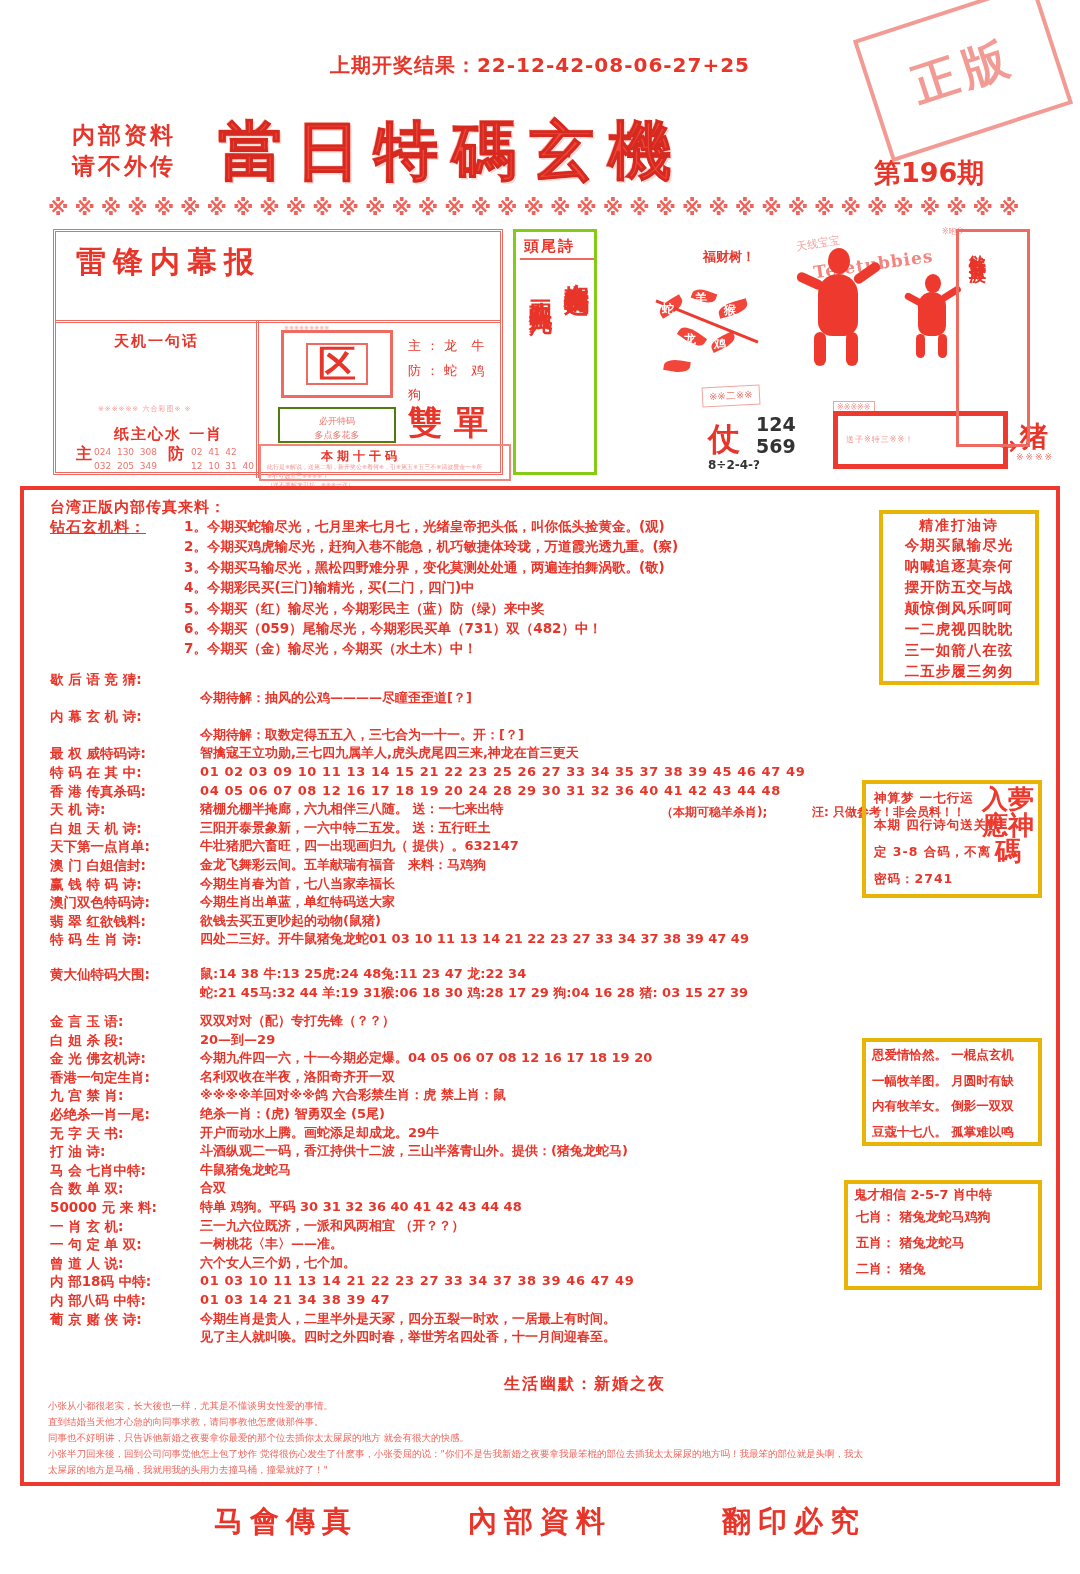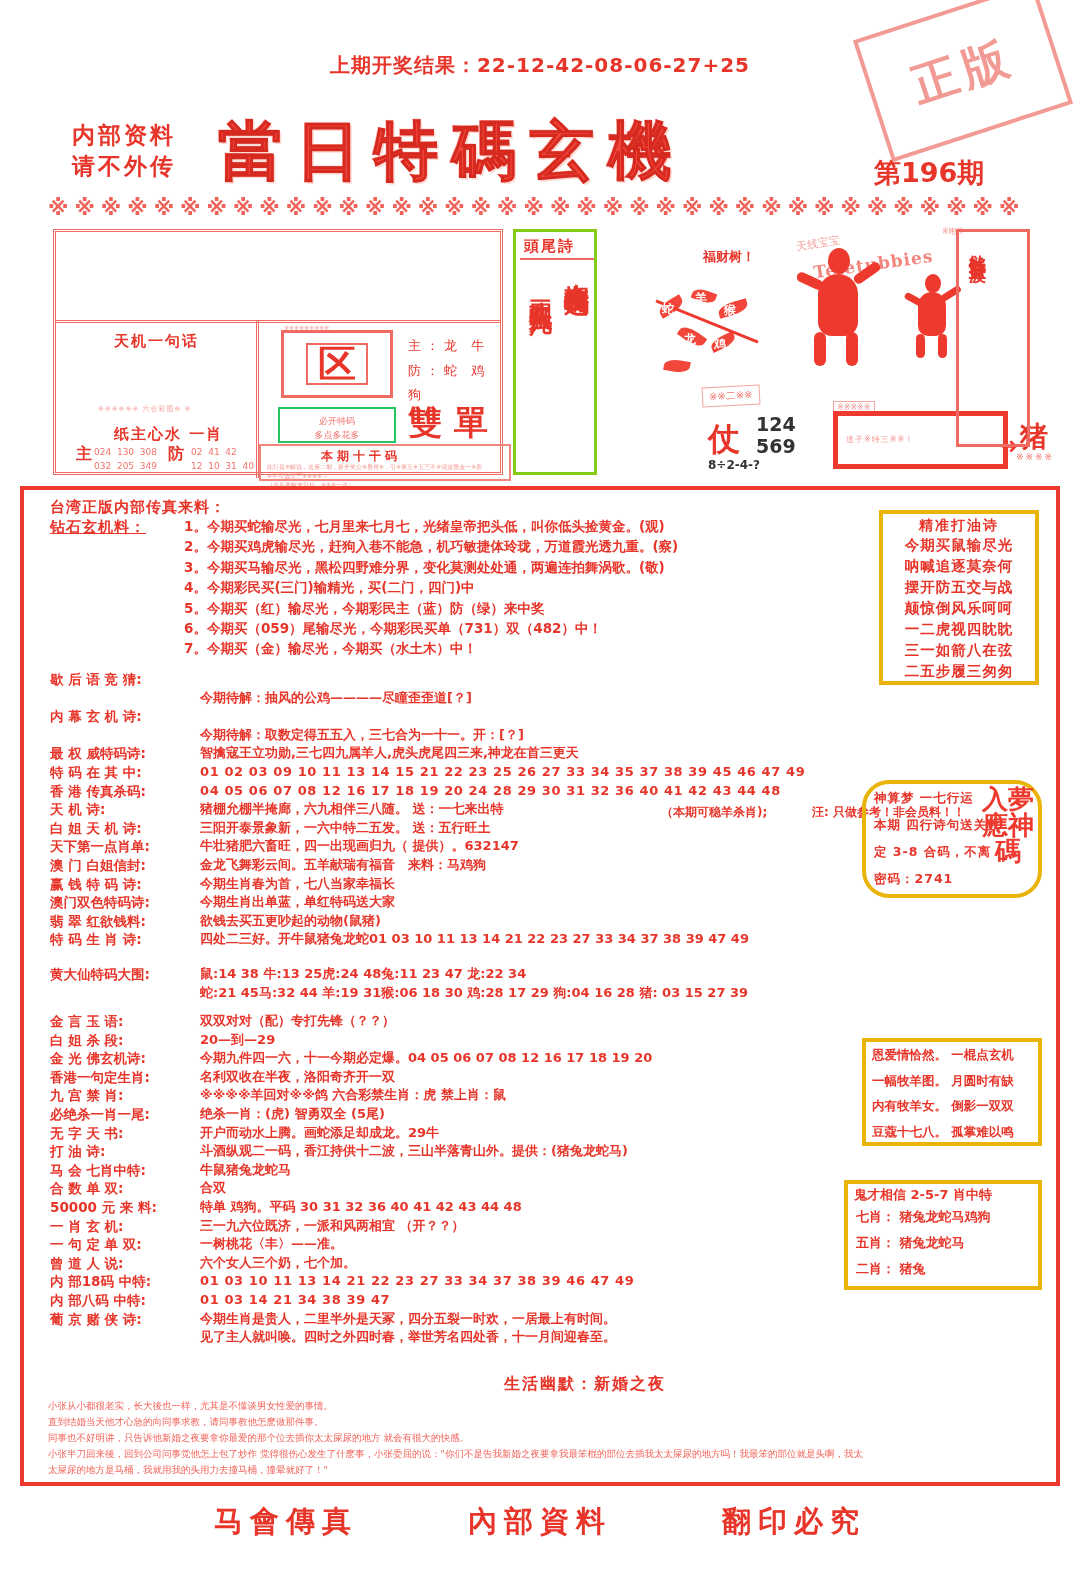--- a/index.html
+++ b/index.html
@@ -68,21 +68,21 @@
   .lf-sub2 { position:absolute; left:58px; top:193px; font-size:15px; font-weight:bold; letter-spacing:2px; }
   .lf-zf { position:absolute; left:20px; top:212px; font-size:16px; font-weight:bold; }
   .lf-nums { position:absolute; left:38px; top:214px; font-size:9px; line-height:1.5; color:#f0736b; }
   .lf-nums2 { position:absolute; left:135px; top:214px; font-size:9px; line-height:1.5; color:#f0736b; }
   .lf-faint { position:absolute; left:42px; top:172px; font-size:7px; color:#f5a09a; letter-spacing:1px;}
   .lf-box2 { position:absolute; left:225px; top:98px; width:112px; height:68px;
              border:3px solid #ef6a60; display:flex; align-items:center; justify-content:center;
              font-size:38px; font-weight:bold; }
   .lf-box2 .inner { border:2px solid #ef6a60; padding:0 10px; line-height:1; }
   .lf-box3 { position:absolute; left:222px; top:175px; width:118px; height:36px;
-             border:2px solid #22c55e; font-size:9px; text-align:center; padding-top:5px; line-height:1.6; color:#f0736b;}
+             border:2px solid #4d7c0f; font-size:9px; text-align:center; padding-top:5px; line-height:1.6; color:#f0736b;}
   .lf-tiny { position:absolute; left:228px; top:92px; font-size:6px; color:#f3958f; }
   .lf-zhu { position:absolute; left:352px; top:102px; font-size:13px; line-height:1.9; letter-spacing:5px; }
   .lf-shuang { position:absolute; left:352px; top:168px; font-size:34px; font-weight:bold; letter-spacing:12px;
                font-family:"DejaVu Serif", serif; }
   .lf-box4 { position:absolute; left:203px; top:212px; width:252px; height:37px; border:2px solid #f2867e;text-decoration:underline; }
   .lf-b4t { position:absolute; left:60px; top:2px; font-size:12px; font-weight:bold; letter-spacing:4px; }
   .lf-b4s { position:absolute; left:6px; top:16px; font-size:6px; line-height:1.5; color:#f3938d; }
 
   .tail-box { position:absolute; left:465px; top:3px; width:84px; height:246px;
               border:3px solid #84cc16; }
@@ -140,21 +140,21 @@
   .indent { padding-left:150px; }
 
   .numline { font-weight:bold; letter-spacing:.6px; }
 
   
   .rbox { position:absolute; border:4px solid #eab308; }
   .rb-title { text-align:center; font-size:14px; font-weight:bold; padding-top:3px; letter-spacing:2px; }
   .rb-line { text-align:center; font-size:14.5px; font-weight:bold; line-height:21px; letter-spacing:1px; }
 
   .b1 { left:855px; top:20px; width:160px; height:175px; }
-  .b2 { left:838px; top:290px; width:180px; height:118px;border-radius:27px; }
+  .b2 { left:838px; top:290px; width:180px; height:118px; }
   .b2 .l { font-size:12.5px; font-weight:bold; line-height:27px; padding-left:8px; letter-spacing:1px; }
   .b2 .dream { position:absolute; right:4px; top:2px; width:52px; text-align:center;
                font-size:26px; font-weight:bold; color:#ee3a2e; line-height:1.0;
                font-family:"DejaVu Serif", serif; }
   .b3 { left:838px; top:548px; width:180px; height:108px; }
   .b3 .l { font-size:12.5px; font-weight:bold; line-height:25.5px; padding-left:6px; }
   .b4 { left:820px; top:690px; width:198px; height:110px; }
   .b4 .t { font-size:13px; font-weight:bold; padding:2px 0 0 6px; letter-spacing:0px; }
   .b4 .l { font-size:13px; font-weight:bold; line-height:26px; padding-left:8px; }
 
@@ -181,20 +181,21 @@
     <div>请不外传</div>
   </div>
   <div class="maintitle">當日特碼玄機</div>
   <div class="issue">第196期</div>
   <div class="stamp">正版</div>
   <div class="xband">※※※※※※※※※※※※※※※※※※※※※※※※※※※※※※※※※※※※※</div>
 
   <div class="graphics">
 
     <div class="lf-box">
+      <div class="lf-title">雷锋内幕报</div>
       <div class="lf-hr"></div>
       <div class="lf-vr"></div>
       <div class="lf-sub1">天机一句话</div>
       <div class="lf-faint">※※※※※※ 六合彩图※ ※</div>
       <div class="lf-sub2">纸主心水 一肖</div>
       <div class="lf-zf">主</div>
       <div class="lf-nums" style="white-space:pre;">024  130  308
 032  205  349</div>
       <div class="lf-zf" style="left:112px">防</div>
       <div class="lf-nums2" style="white-space:pre;">02  41  42

